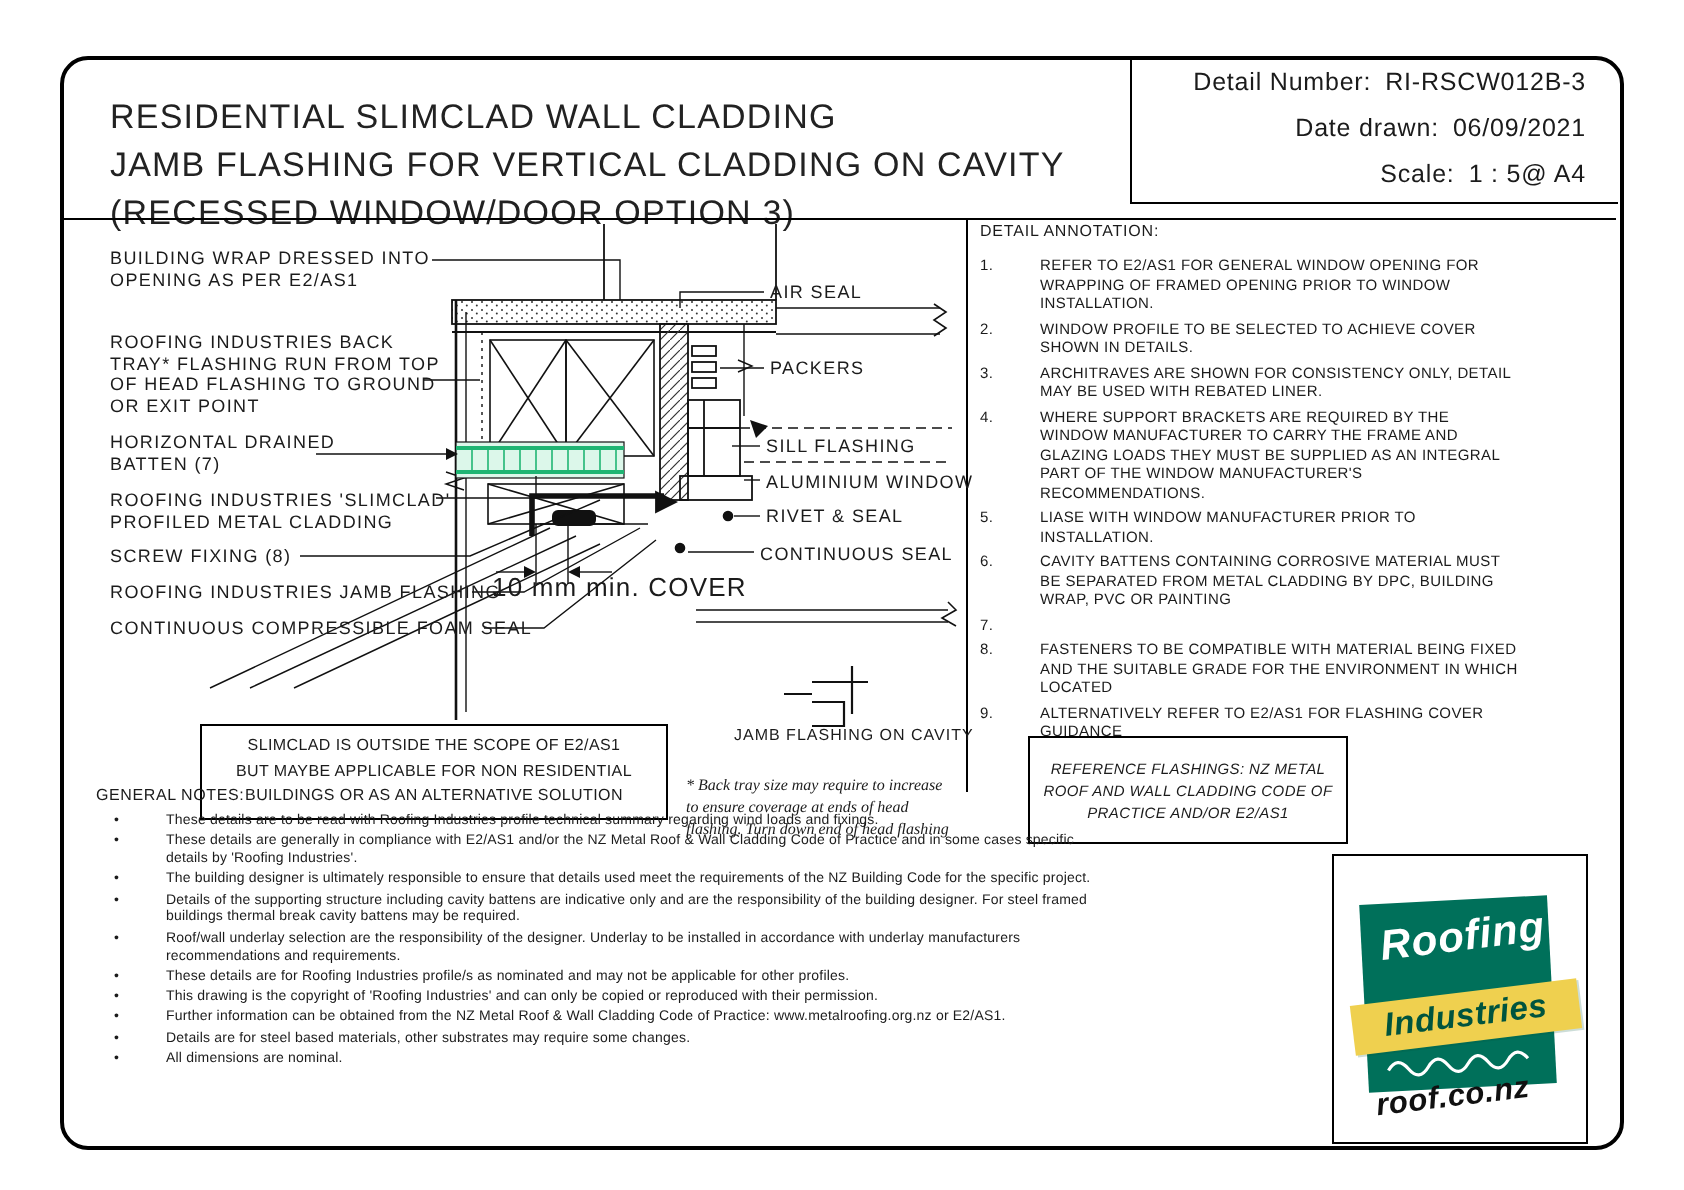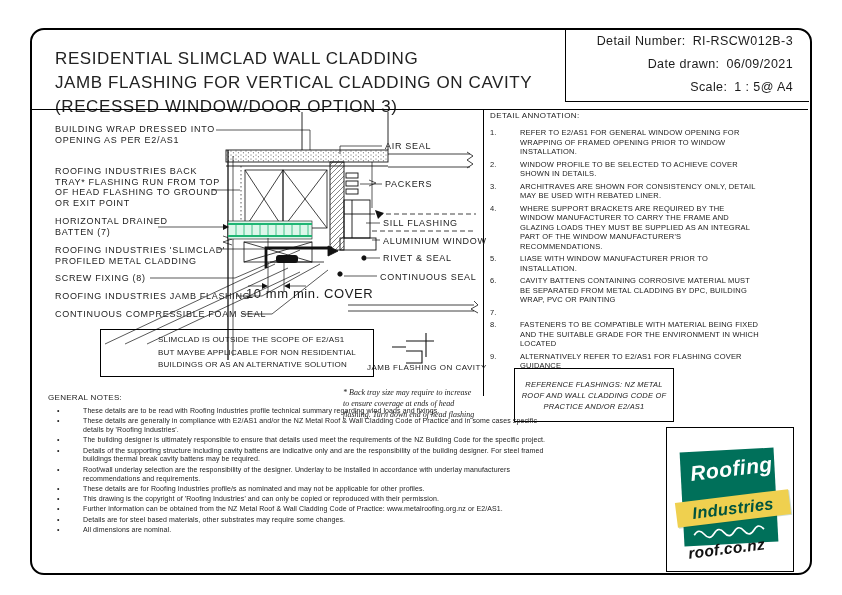--- a/index.html
+++ b/index.html
@@ -20,21 +20,21 @@
   
   .dl{font-size:9px;line-height:10.5px;letter-spacing:.7px;white-space:pre-line;}
   .ll1{left:55px;top:124px}.ll2{left:55px;top:166px}.ll3{left:55px;top:216px}
   .ll4{left:55px;top:245px}.ll5{left:55px;top:273px}.ll6{left:55px;top:291px}.ll7{left:55px;top:309px}
   .rl{font-size:9px;letter-spacing:.7px;white-space:nowrap;}
   .rl1{left:385px;top:141px}.rl2{left:385px;top:179px}.rl3{left:383px;top:218px}
   .rl4{left:383px;top:236px}.rl5{left:383px;top:253px}.rl6{left:380px;top:272px}
   .dim-label{left:246px;top:286px;font-size:13px;letter-spacing:.6px;white-space:nowrap;text-align:center;}
   .jamb-caption{left:367px;top:319px;font-size:8px;letter-spacing:.5px;white-space:nowrap;margin-top:44px;}
   .footnote{left:343px;top:359px;font-size:8px;line-height:11px;font-style:italic;font-family:"Liberation Serif",serif;white-space:pre-line;margin-top:28px;}
-  .scope-box{left:100px;top:329px;width:232px;height:46px;border:1.2px solid #000;display:flex;align-items:center;justify-content:center;text-align:left;font-size:8px;line-height:12.5px;white-space:pre-line;letter-spacing:.2px;padding-left:40px;}
+  .scope-box{left:100px;top:362px;width:232px;height:46px;border:1.2px solid #000;display:flex;align-items:center;justify-content:center;text-align:center;font-size:8px;line-height:12.5px;white-space:pre-line;letter-spacing:.2px;}
   
   .an-heading{left:490px;top:111px;font-size:8px;letter-spacing:.4px;}
   .an-list{left:490px;top:128px;width:300px;display:flex;flex-direction:column;gap:3px;}
   .an-item{display:flex;font-size:7.5px;line-height:9.5px;letter-spacing:.2px;}
   .an-num{width:30px;flex:none;}
   .an-txt{width:240px;}
   .ref-box{left:514px;top:368px;width:158px;height:52px;border:1.2px solid #000;display:flex;align-items:center;justify-content:center;text-align:center;font-size:7.5px;line-height:11px;white-space:pre-line;letter-spacing:.2px;font-style:italic;}
   
   .gn-heading{left:48px;top:393px;font-size:8px;letter-spacing:.3px;}
   .gn-list{left:57px;top:407px;width:600px;display:flex;flex-direction:column;gap:1.5px;}

